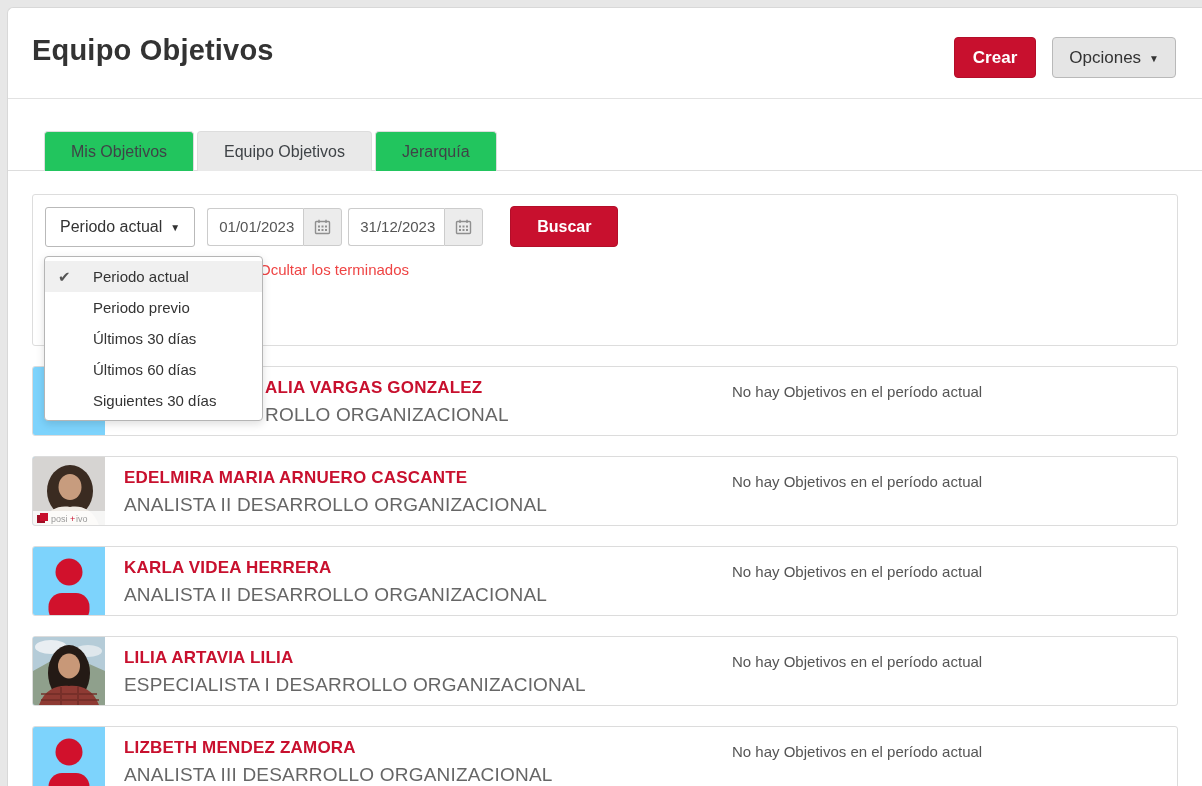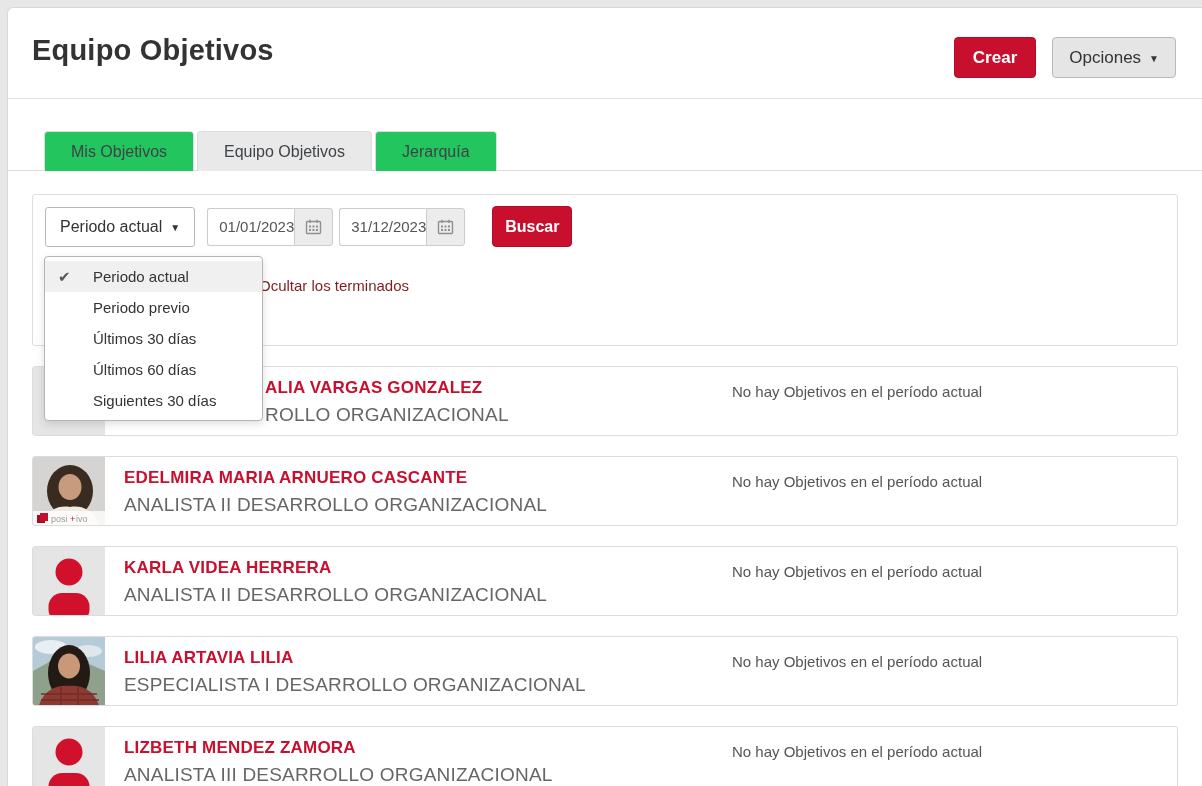--- a/index.html
+++ b/index.html
@@ -44,51 +44,51 @@
   }
   .filter-controls { position:absolute; left:12px; top:11px; display:flex; align-items:center; }
   .period-btn {
     height:40px; padding:0 14px; display:inline-flex; align-items:center;
     background:#fff; border:1px solid #b9b9b9; border-radius:3px;
     font-size:16px; color:#333; cursor:pointer;
   }
   .date-group { display:flex; margin-left:12px; height:38px; }
   .date-group + .date-group { margin-left:6px; }
   .date-input {
-    width:87px; height:38px; border:1px solid #ccc; border-right:none;
+    width:96px; height:38px; border:1px solid #ccc; border-right:none;
     border-radius:3px 0 0 3px; padding:0 0 0 11px;
     font-size:15px; color:#555; font-family:inherit; background:#fff; outline:none;
   }
   .cal-btn {
     width:39px; height:38px; background:#ececec; border:1px solid #ccc;
     border-radius:0 3px 3px 0; display:inline-flex; align-items:center; justify-content:center; cursor:pointer;
   }
-  .search-btn { margin-left:27px; height:41px; padding:0 12px; font-size:16px; }
+  .search-btn { margin-left:27px; height:41px; padding:0 26px; font-size:16px; }
   .hide-finished-label {
-    position:absolute; left:226px; top:66px; font-size:15px; color:#7f1d1d; cursor:pointer;margin-top:16px;
+    position:absolute; left:226px; top:66px; font-size:15px; color:#ef4444; cursor:pointer;
   }
   
   .dropdown {
     position:absolute; left:36px; top:248px; width:219px; z-index:20;
     background:#fff; border:1px solid #b5b5b5; border-radius:4px;
     box-shadow:0 3px 9px rgba(0,0,0,.13); padding:4px 0;
   }
   .dropdown-item {
     position:relative; height:31px; line-height:31px; padding-left:48px;
     font-size:15px; color:#333; cursor:pointer; white-space:nowrap;
   }
   .dropdown-item.selected { background:#f0f0f0; }
   .check { position:absolute; left:13px; top:0; color:#555; font-size:15px; }
   
   .members { margin:0 24px; }
   .member-row {
     position:relative; margin-top:20px; height:70px;
     border:1px solid #dcdcdc; border-radius:3px; background:#fff; overflow:hidden;
   }
-  .avatar { position:absolute; left:0; top:0; width:72px; height:100%; background:#e5e5e5; overflow:hidden; }
+  .avatar { position:absolute; left:0; top:0; width:72px; height:100%; background:#7dd3fc; overflow:hidden; }
   .member-info { position:absolute; left:91px; top:11px; }
   .member-row.partial .member-info { left:232px; }
   .member-name { font-size:17px; font-weight:700; color:#c8102e; cursor:pointer; letter-spacing:.2px; }
   .member-title { margin-top:6px; font-size:19px; color:#666; letter-spacing:.2px; }
   .member-status { position:absolute; left:699px; top:16px; font-size:15px; color:#555; }
 </style>
 </head>
 <body>
 
 <div class="card">

